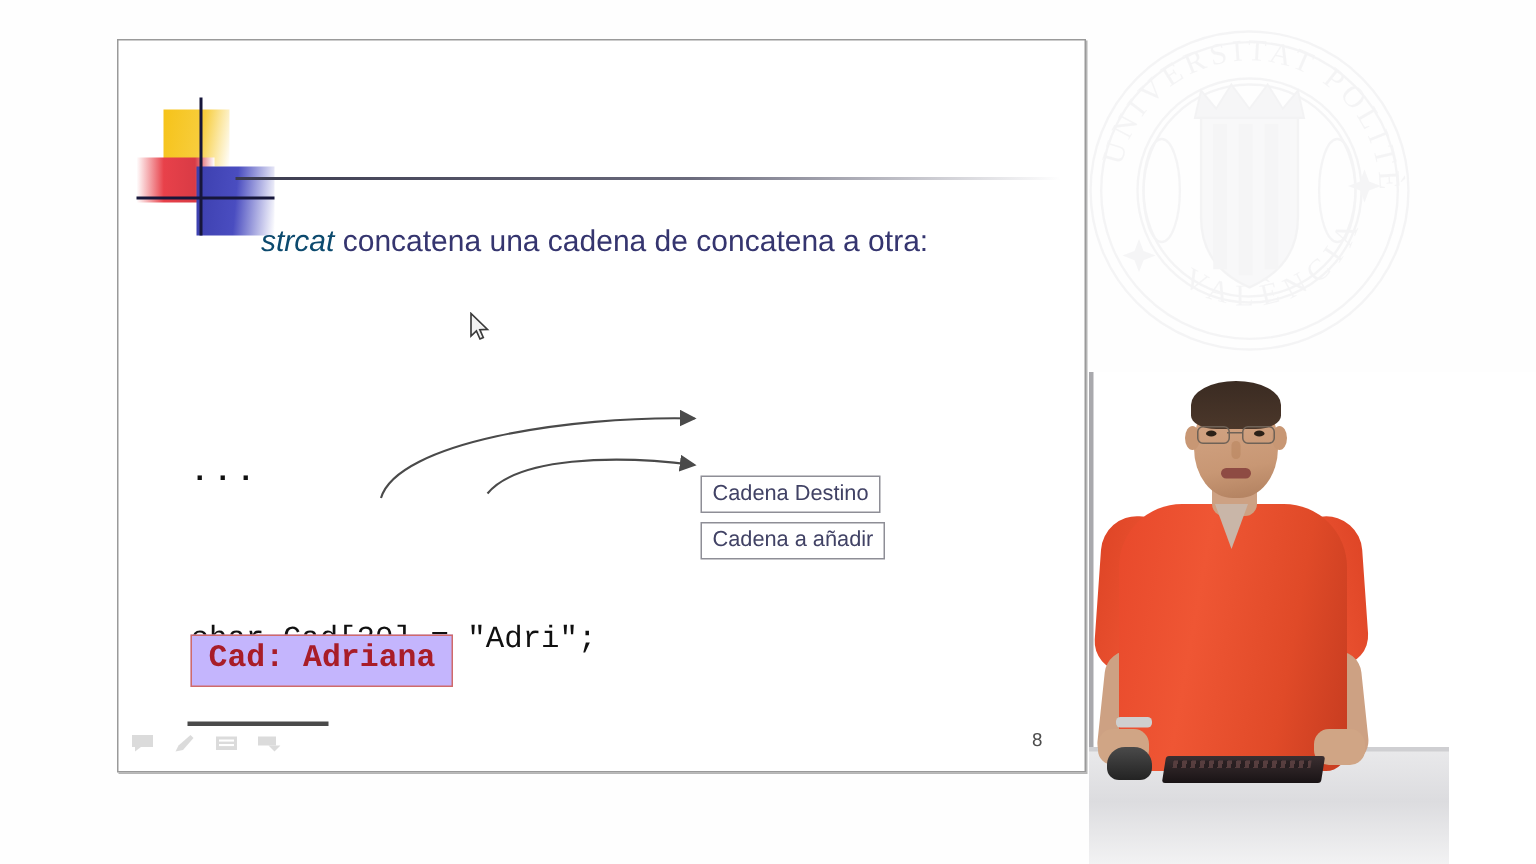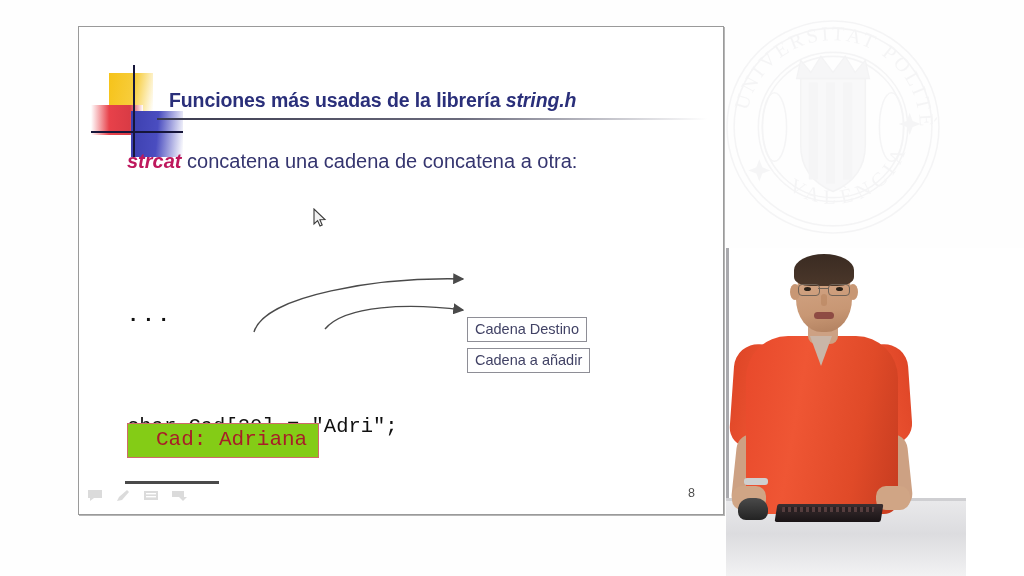--- a/index.html
+++ b/index.html
@@ -50,21 +50,21 @@
   .title-rule{
     position:absolute;left:78px;top:91px;width:550px;height:2px;
     background:linear-gradient(90deg,#3a3a4e 0%,#6a6a7c 55%,#ffffff 100%);
   }
 
   
   .para{
     position:absolute;left:48px;top:120px;width:540px;
     color:#35356f;font-size:20px;line-height:29px;
   }
-  .para b{font-style:italic;font-weight:bold;color:#be185d;}
+  .para b{font-style:italic;font-weight:normal;color:#0c4a6e;margin-left:47px;}
 
   
   .code{
     position:absolute;left:48px;top:196px;width:560px;
     font-family:"Liberation Mono","DejaVu Sans Mono",monospace;
     font-size:20.5px;line-height:37px;color:#101010;white-space:pre;
   }
   .code .ln{position:relative;height:37px;}
   .dots{letter-spacing:3px;font-weight:bold;}
 
@@ -85,24 +85,24 @@
 
   
   .arrows{position:absolute;left:0;top:0;width:646px;height:489px;pointer-events:none;}
 
   
   .outbox{
     position:absolute;left:48px;top:396px;
     border:1.4px solid #d06a6a;
     color:#a81d28;
     font-family:"Liberation Mono","DejaVu Sans Mono",monospace;
-    font-size:21px;font-weight:normal;
-    padding:4px 11px 6px 28px;
+    font-size:21px;font-weight:bold;
+    padding:4px 11px 6px 11px;
     white-space:pre;
-    background:#84cc16;
+    background:#c4b5fd;
   }
 
   
   .pagenum{
     position:absolute;right:28px;bottom:14px;
     color:#4d4d4d;font-size:12.5px;
   }
   .footrule{
     position:absolute;left:46px;bottom:30px;width:94px;height:3px;background:#4a4a4a;
   }
@@ -216,21 +216,20 @@
   <div class="slide">
 
     <div class="deco">
       <span class="sq yellow"></span>
       <span class="sq red"></span>
       <span class="sq blue"></span>
       <span class="sq vline"></span>
       <span class="sq hline"></span>
     </div>
 
-    <div class="title"><span>Funciones más usadas de la librería </span><span class="it">string.h</span></div>
     <div class="title-rule"></div>
 
     <div class="para"><b>strcat</b><span> concatena una cadena de concatena a otra:</span></div>
 
     <div class="code">
       <div class="ln dots">...</div>
       <div class="ln">char Cad[20] = "Adri";</div>
       
       
       

